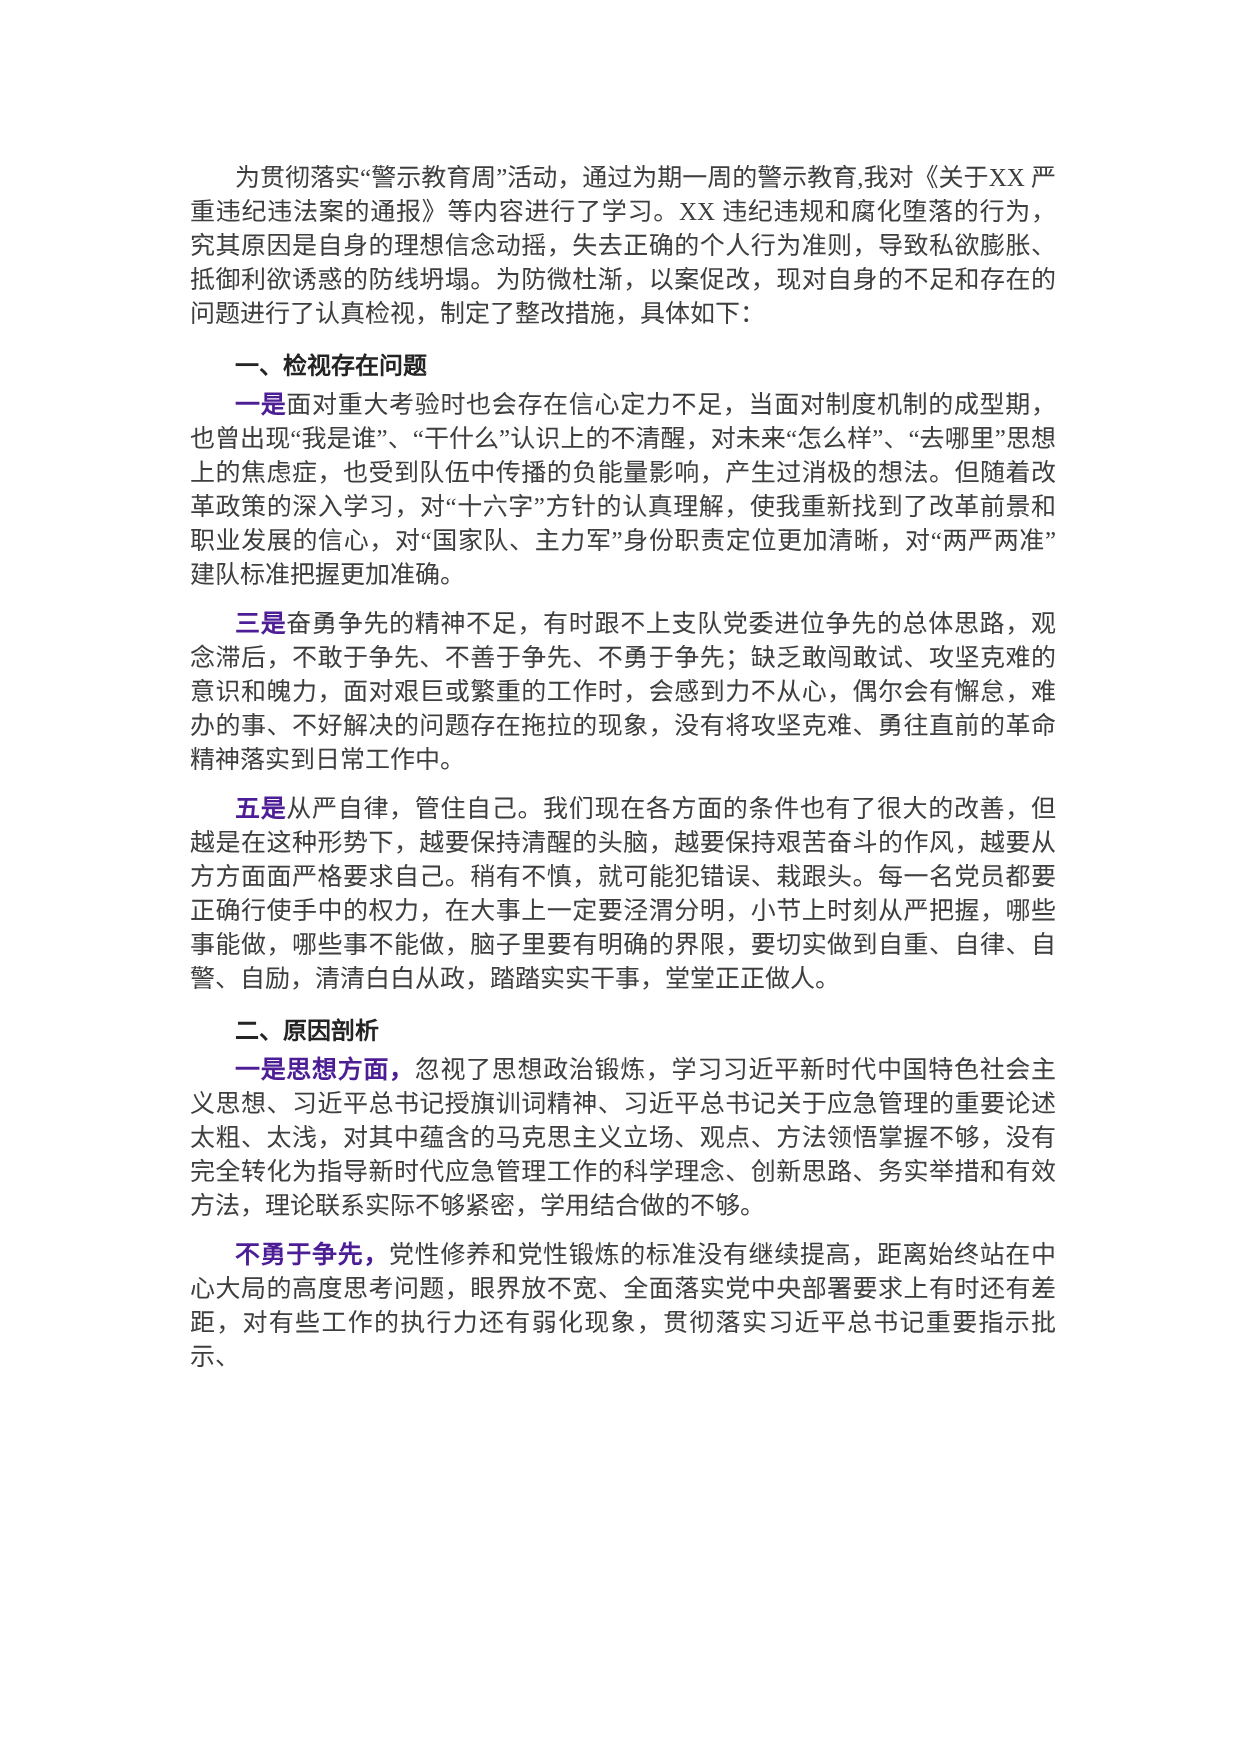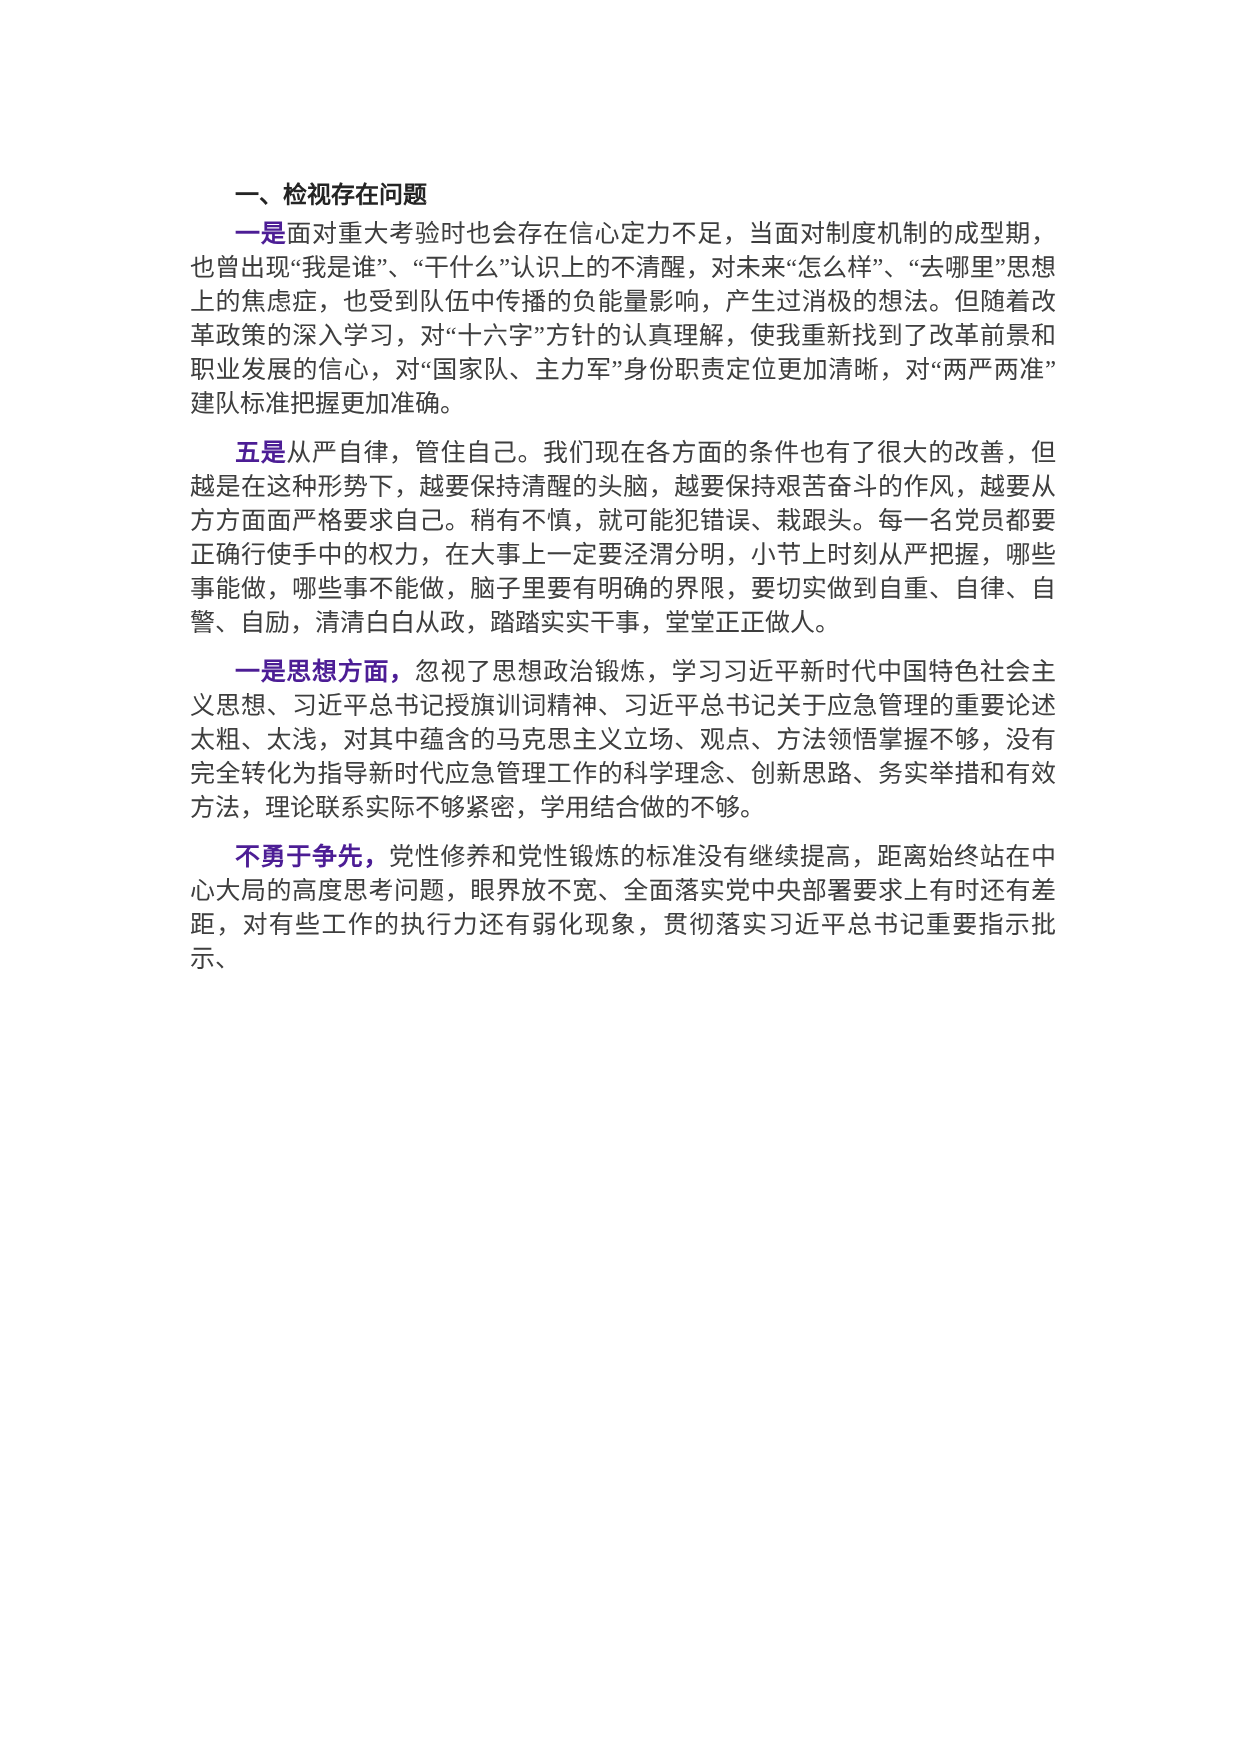--- a/index.html
+++ b/index.html
@@ -43,29 +43,32 @@
     line-height: 34px;
     color: #242424;
   }
 </style>
 </head>
 <body>
 
 <div class="page">
   <main class="doc">
 
+    <p class="para"><span class="lead"></span><span>为贯彻落实“警示教育周”活动，通过为期一周的警示教育,我对《关于XX 严重违纪违法案的通报》等内容进行了学习。XX 违纪违规和腐化堕落的行为，究其原因是自身的理想信念动摇，失去正确的个人行为准则，导致私欲膨胀、抵御利欲诱惑的防线坍塌。为防微杜渐，以案促改，现对自身的不足和存在的问题进行了认真检视，制定了整改措施，具体如下：</span></p>
 
     <h2 class="heading">一、检视存在问题</h2>
 
     <p class="para"><span class="lead">一是</span><span>面对重大考验时也会存在信心定力不足，当面对制度机制的成型期，也曾出现“我是谁”、“干什么”认识上的不清醒，对未来“怎么样”、“去哪里”思想上的焦虑症，也受到队伍中传播的负能量影响，产生过消极的想法。但随着改革政策的深入学习，对“十六字”方针的认真理解，使我重新找到了改革前景和职业发展的信心，对“国家队、主力军”身份职责定位更加清晰，对“两严两准”建队标准把握更加准确。</span></p>
 
 
+    <p class="para"><span class="lead">三是</span><span>奋勇争先的精神不足，有时跟不上支队党委进位争先的总体思路，观念滞后，不敢于争先、不善于争先、不勇于争先；缺乏敢闯敢试、攻坚克难的意识和魄力，面对艰巨或繁重的工作时，会感到力不从心，偶尔会有懈怠，难办的事、不好解决的问题存在拖拉的现象，没有将攻坚克难、勇往直前的革命精神落实到日常工作中。</span></p>
 
 
     <p class="para"><span class="lead">五是</span><span>从严自律，管住自己。我们现在各方面的条件也有了很大的改善，但越是在这种形势下，越要保持清醒的头脑，越要保持艰苦奋斗的作风，越要从方方面面严格要求自己。稍有不慎，就可能犯错误、栽跟头。每一名党员都要正确行使手中的权力，在大事上一定要泾渭分明，小节上时刻从严把握，哪些事能做，哪些事不能做，脑子里要有明确的界限，要切实做到自重、自律、自警、自励，清清白白从政，踏踏实实干事，堂堂正正做人。</span></p>
 
+    <h2 class="heading">二、原因剖析</h2>
 
     <p class="para"><span class="lead">一是思想方面，</span><span>忽视了思想政治锻炼，学习习近平新时代中国特色社会主义思想、习近平总书记授旗训词精神、习近平总书记关于应急管理的重要论述太粗、太浅，对其中蕴含的马克思主义立场、观点、方法领悟掌握不够，没有完全转化为指导新时代应急管理工作的科学理念、创新思路、务实举措和有效方法，理论联系实际不够紧密，学用结合做的不够。</span></p>
 
     <p class="para"><span class="lead">不勇于争先，</span><span>党性修养和党性锻炼的标准没有继续提高，距离始终站在中心大局的高度思考问题，眼界放不宽、全面落实党中央部署要求上有时还有差距，对有些工作的执行力还有弱化现象，贯彻落实习近平总书记重要指示批示、</span></p>
 
   </main>
 </div>
 
 </body></html>

